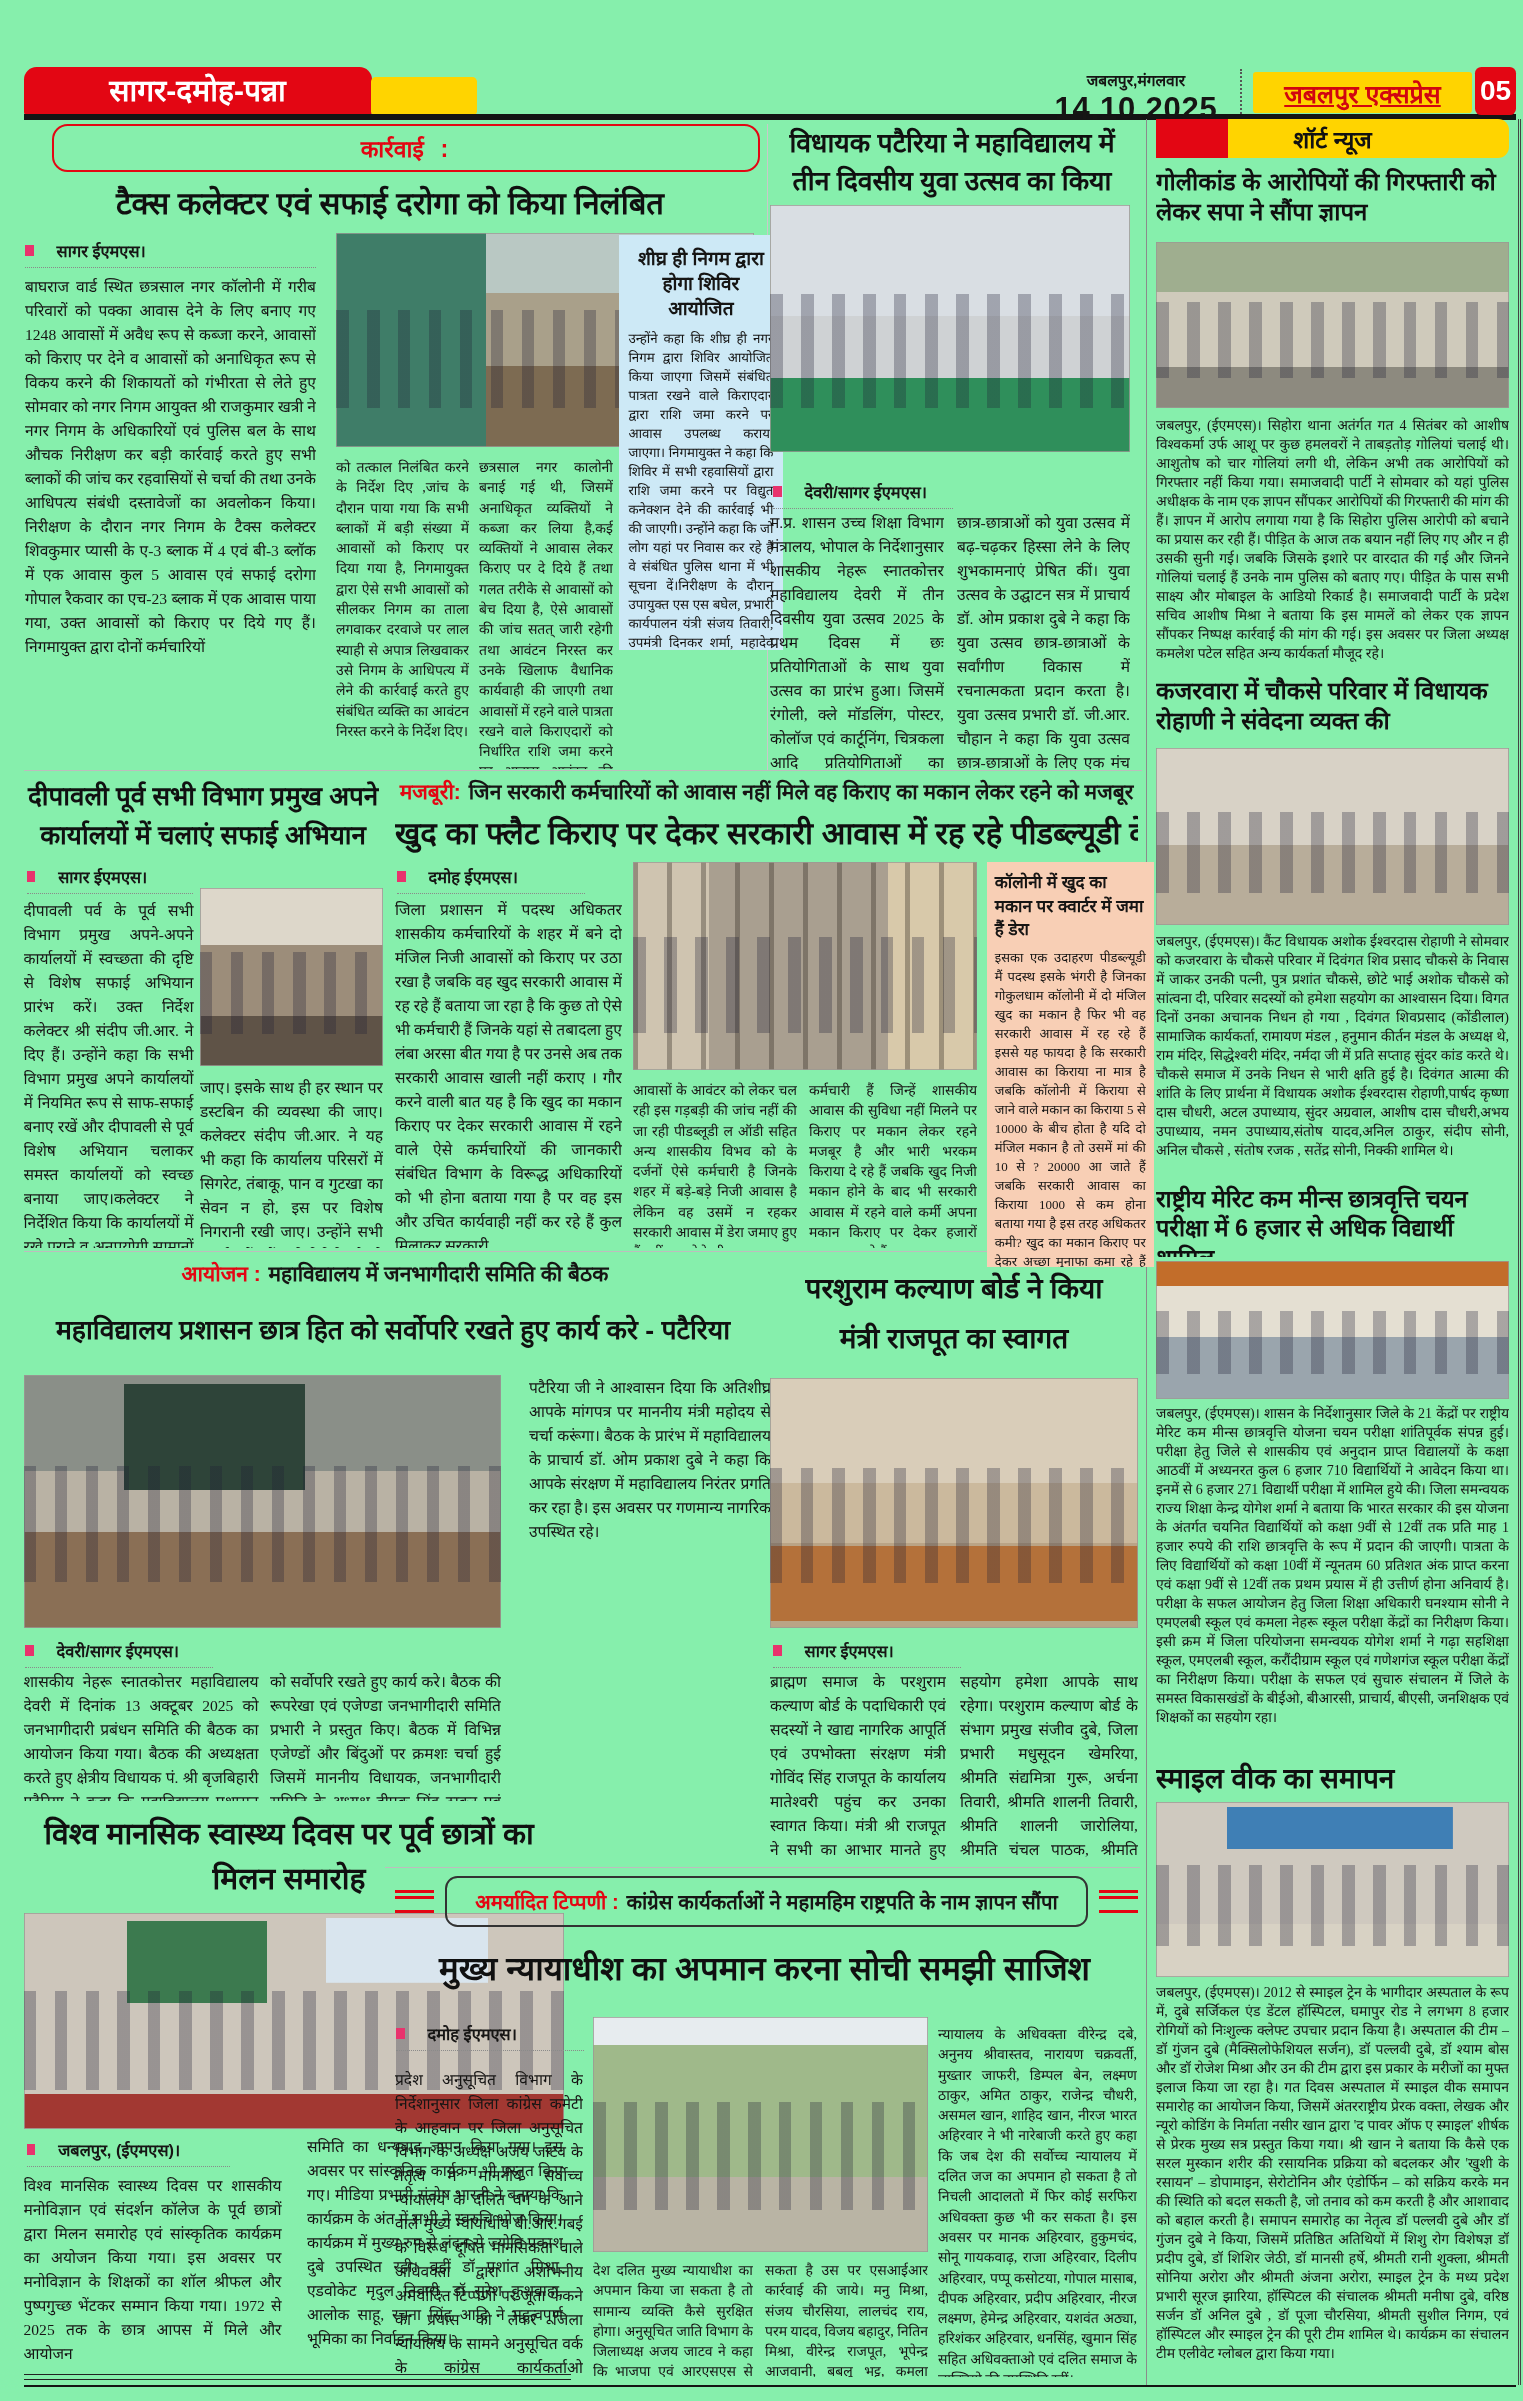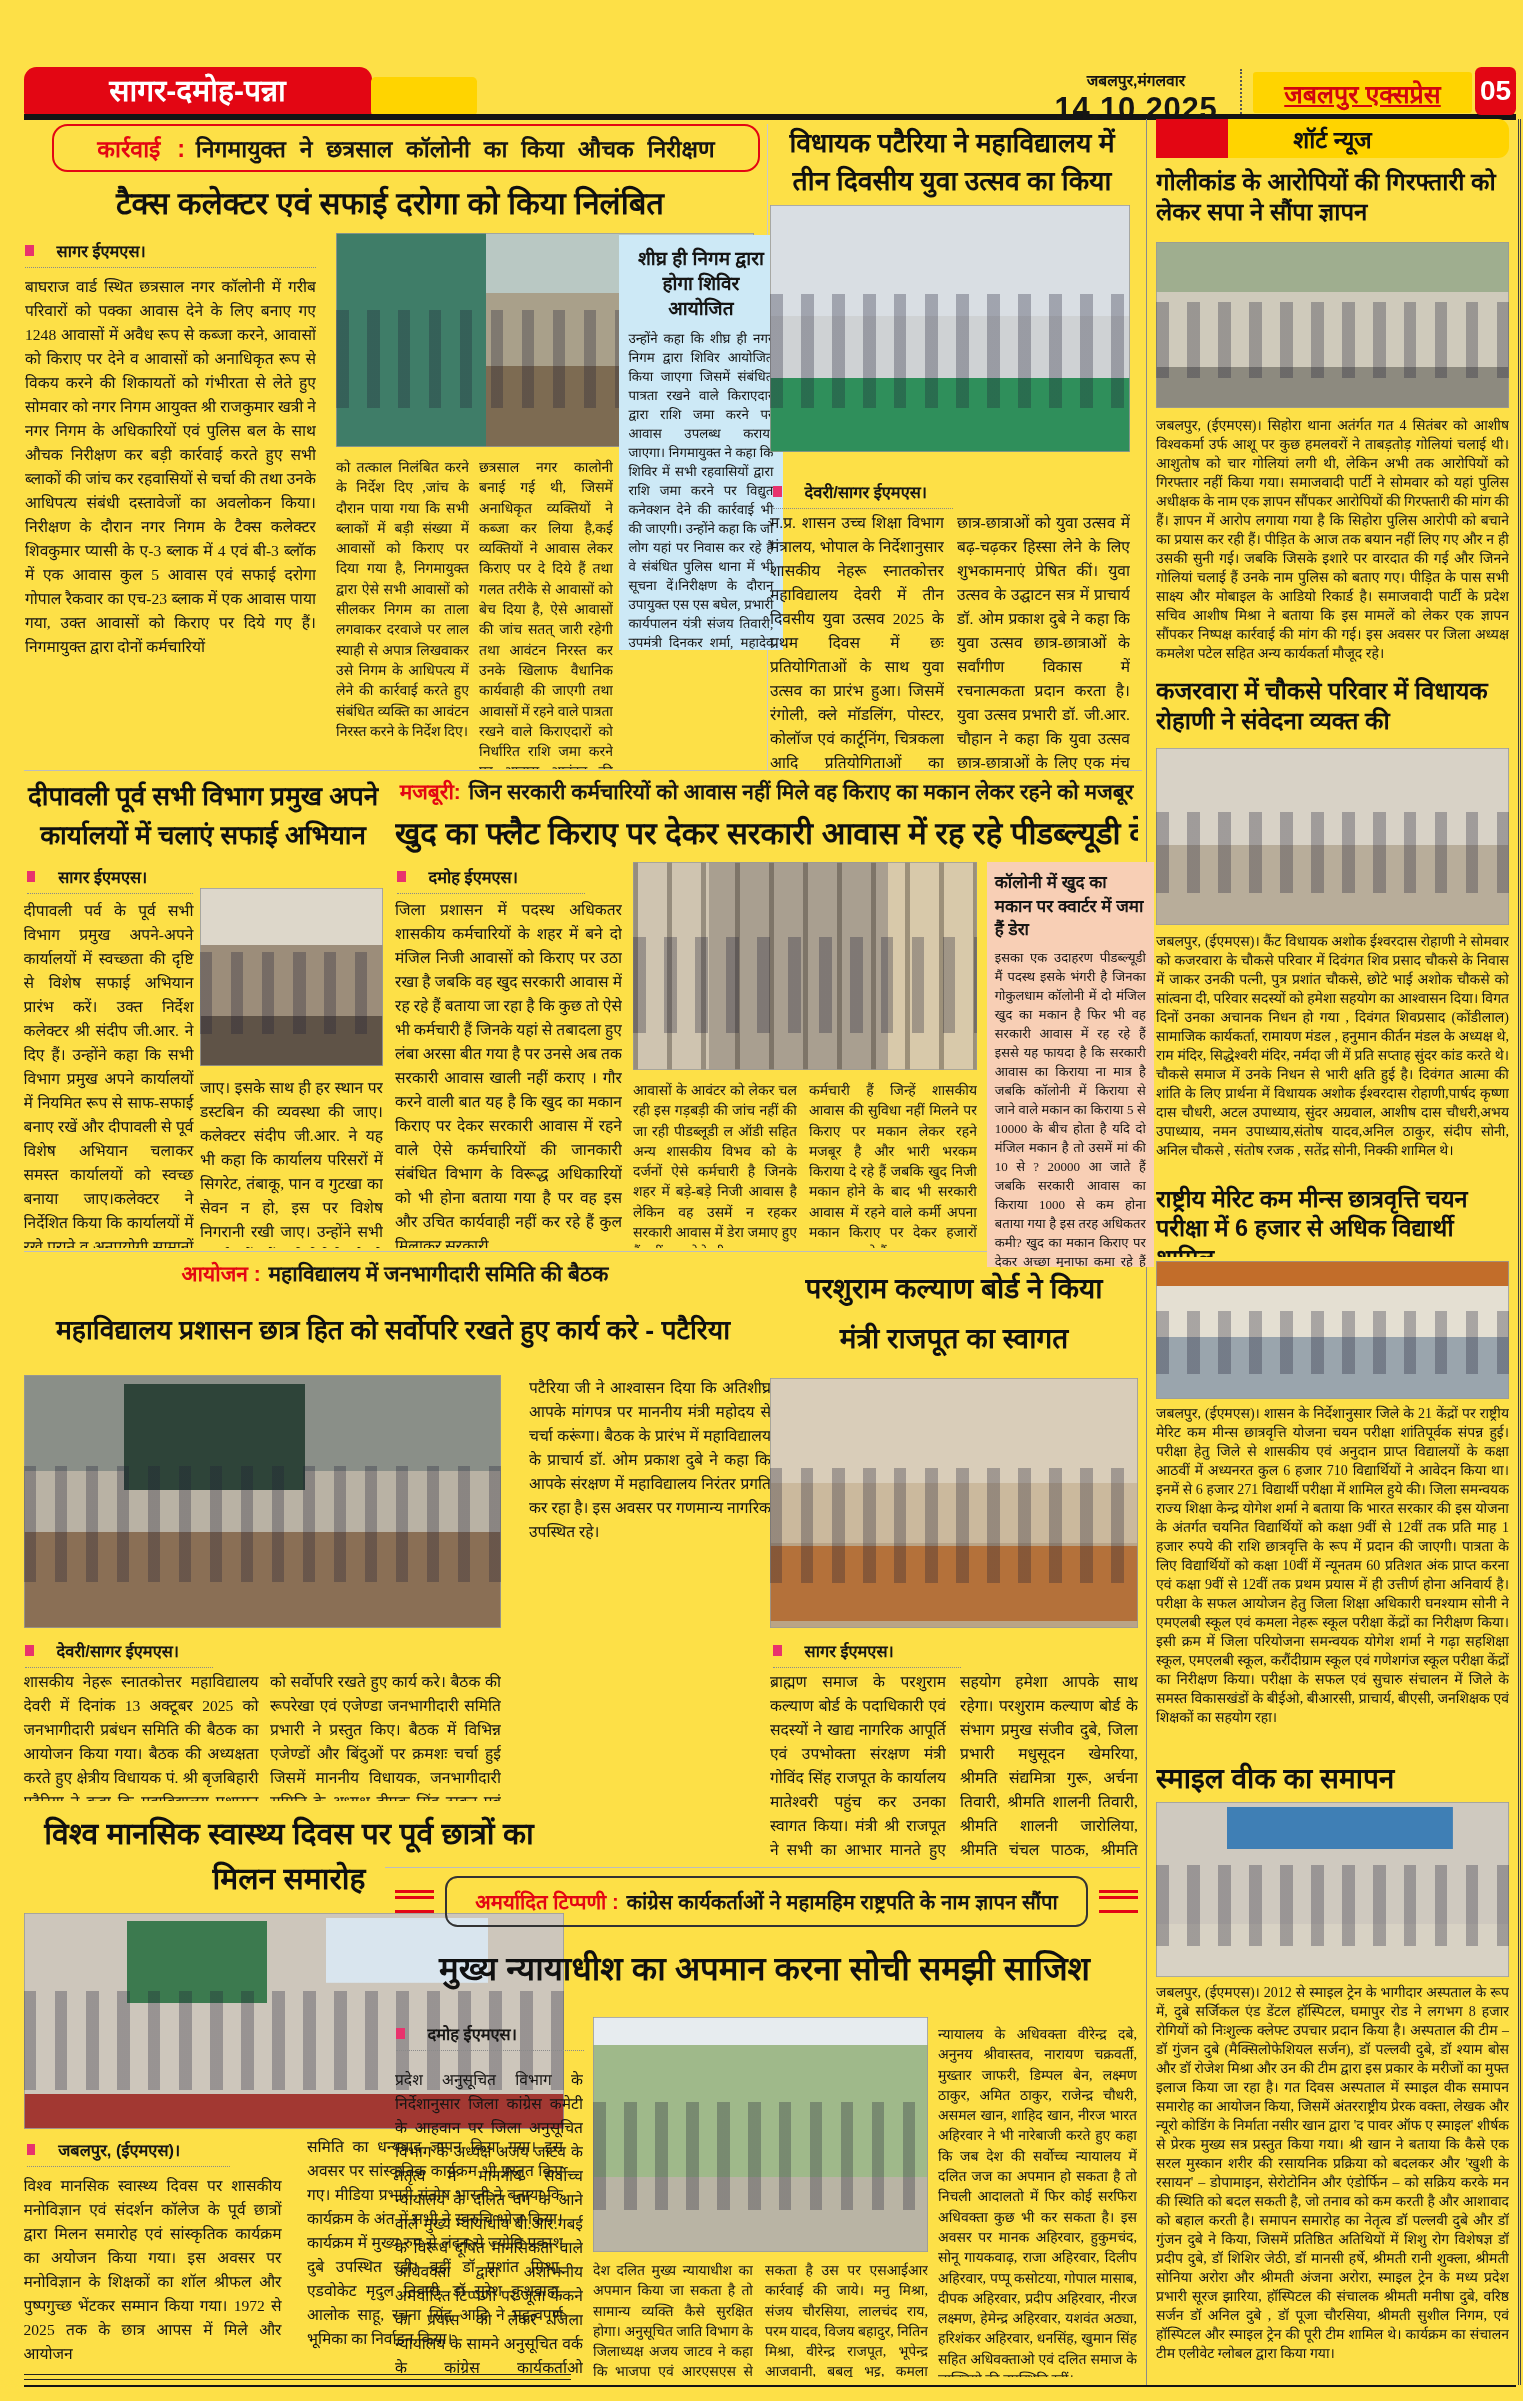--- a/index.html
+++ b/index.html
@@ -1,16 +1,16 @@
 <!DOCTYPE html>
 <html style="font-size:12.5px"><head>
 <meta charset="utf-8">
 <style>
   html,body{margin:0;padding:0;background:#e9e7e2;}
-  .page{position:relative;width:1523px;height:2401px;background:#fde047;overflow:hidden;
+  .page{position:relative;width:1523px;height:2401px;background:#86efac;overflow:hidden;
         font-family:"Liberation Serif",serif;color:#161514;}
   .abs{position:absolute;}
   
   .banner-red{left:23.5px;top:67px;width:348px;height:48px;background:#e30613;border-radius:12.5px 12.5px 3.1px 3.1px;
       display:flex;align-items:center;justify-content:center;color:#fff;font:700 30px/48px "Liberation Sans",sans-serif;}
   .banner-yellow{left:371px;top:77px;width:106px;height:39px;background:#ffd400;border-radius:4.7px;}
   .black-rule{left:23.5px;top:114px;width:1492px;height:5.5px;background:#141414;}
   .date-wrap{left:1040px;top:69px;width:192px;text-align:center;font-family:"Liberation Sans",sans-serif;}
   .date-day{font-size:15.6px;font-weight:700;}
   .date-big{font-size:31px;font-weight:900;letter-spacing:0.8px;}
@@ -106,21 +106,20 @@
   <div class="abs vsep2"></div>
   <div class="abs outer-right"></div>
   <div class="abs hr1"></div>
   <div class="abs hr2"></div>
   <div class="abs hr3"></div>
   <div class="abs dbl"></div>
   <div class="abs bottom-rule"></div>
 
   <div class="abs kicker kicker-box" style="left:52px;top:124px;width:704px;height:44px;font-size:23px;font-family:Liberation Mono, monospace;">
     <span class="red">कार्रवाई :</span>
-    <span>निगमायुक्त ने छत्रसाल कॉलोनी का किया औचक निरीक्षण</span>
   </div>
   <div class="abs headline nowrap" style="left:25px;top:177px;width:730px;height:55px;font-size:31px;line-height:53px;">टैक्स कलेक्टर एवं सफाई दरोगा को किया निलंबित</div>
   <div class="abs byline" style="left:25px;top:239px;width:291px;">
     <span class="b"></span>
     <span>सागर ईएमएस।</span>
   </div>
   <div class="abs col" style="left:25px;top:275px;width:291px;height:493px;">बाघराज वार्ड स्थित छत्रसाल नगर कॉलोनी में गरीब परिवारों को पक्का आवास देने के लिए बनाए गए 1248 आवासों में अवैध रूप से कब्जा करने, आवासों को किराए पर देने व आवासों को अनाधिकृत रूप से विकय करने की शिकायतों को गंभीरता से लेते हुए सोमवार को नगर निगम आयुक्त श्री राजकुमार खत्री ने नगर निगम के अधिकारियों एवं पुलिस बल के साथ औचक निरीक्षण कर बड़ी कार्रवाई करते हुए सभी ब्लाकों की जांच कर रहवासियों से चर्चा की तथा उनके आधिपत्य संबंधी दस्तावेजों का अवलोकन किया। निरीक्षण के दौरान नगर निगम के टैक्स कलेक्टर शिवकुमार प्यासी के ए-3 ब्लाक में 4 एवं बी-3 ब्लॉक में एक आवास कुल 5 आवास एवं सफाई दरोगा गोपाल रैकवार का एच-23 ब्लाक में एक आवास पाया गया, उक्त आवासों को किराए पर दिये गए हैं। निगमायुक्त द्वारा दोनों कर्मचारियों</div>
   <div class="abs photo ph-a1" style="left:336px;top:233px;width:418px;height:214px;"></div>
   <div class="abs col small" style="left:336px;top:458px;width:133px;height:311px;">को तत्काल निलंबित करने के निर्देश दिए ,जांच के दौरान पाया गया कि सभी ब्लाकों में बड़ी संख्या में आवासों को किराए पर दिया गया है, निगमायुक्त द्वारा ऐसे सभी आवासों को सीलकर निगम का ताला लगवाकर दरवाजे पर लाल स्याही से अपात्र लिखवाकर उसे निगम के आधिपत्य में लेने की कार्रवाई करते हुए संबंधित व्यक्ति का आवंटन निरस्त करने के निर्देश दिए।</div>
   <div class="abs col small" style="left:479px;top:458px;width:134px;height:311px;">छत्रसाल नगर कालोनी बनाई गई थी, जिसमें अनाधिकृत व्यक्तियों ने कब्जा कर लिया है,कई व्यक्तियों ने आवास लेकर किराए पर दे दिये हैं तथा गलत तरीके से आवासों को बेच दिया है, ऐसे आवासों की जांच सतत् जारी रहेगी तथा आवंटन निरस्त कर उनके खिलाफ वैधानिक कार्यवाही की जाएगी तथा आवासों में रहने वाले पात्रता रखने वाले किराएदारों को निर्धारित राशि जमा करने पर आवास आवंटन की कार्रवाई की जाएगी।</div>

